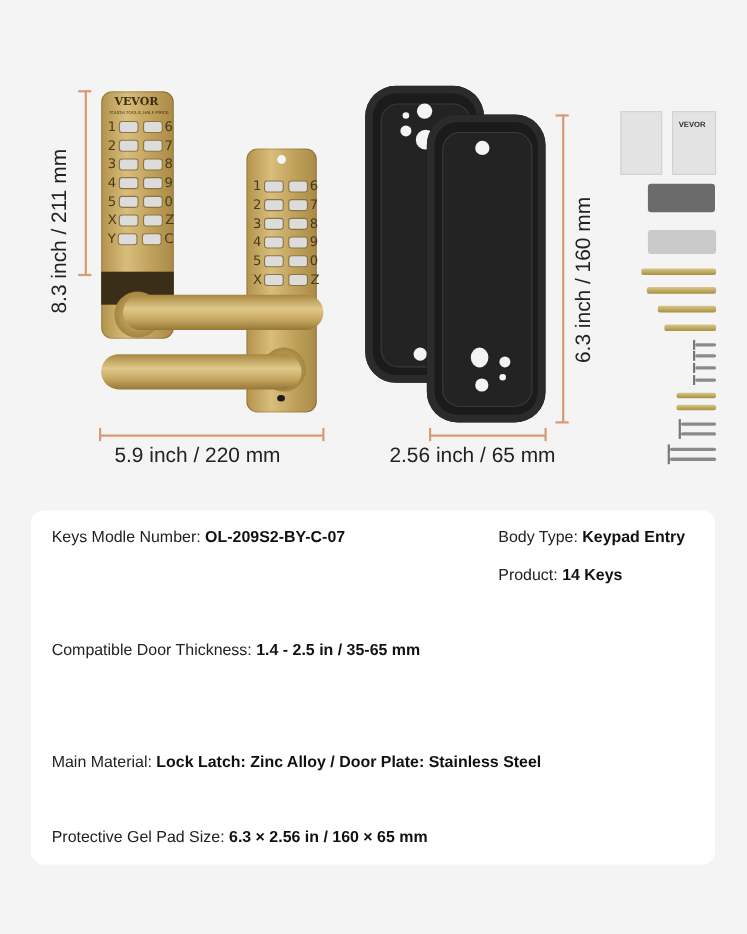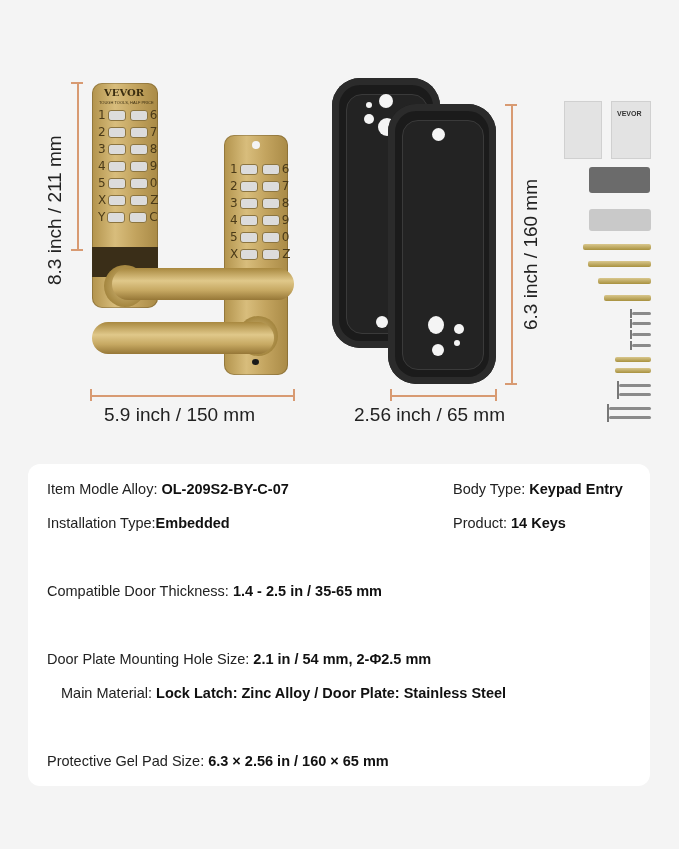--- a/index.html
+++ b/index.html
@@ -49,21 +49,21 @@
 <div>
 
   <div class="vline" style="left:77px;top:82px;height:168px;"></div>
   <div class="tick-h" style="left:71px;top:82px;"></div>
   <div class="tick-h" style="left:71px;top:249px;"></div>
   <div class="abs dim-label rot" style="left:44px;top:285px;">8.3 inch / 211 mm</div>
 
   <div class="hline" style="left:90px;top:395px;width:204px;"></div>
   <div class="tick-v" style="left:90px;top:389px;"></div>
   <div class="tick-v" style="left:293px;top:389px;"></div>
-  <div class="abs dim-label" style="left:104px;top:404px;">5.9  inch / 150 mm</div>
+  <div class="abs dim-label" style="left:104px;top:404px;">5.9  inch / 220 mm</div>
 
   <div class="plate brass" style="left:92px;top:83px;width:66px;height:225px;">
     <div class="abs" style="left:12px;top:4px;font-size:10px;font-weight:bold;color:#3a2d10;font-family:'DejaVu Serif',serif;">VEVOR</div>
     <div class="abs" style="left:7px;top:17px;font-size:4px;color:#3a2d10;">TOUGH TOOLS, HALF PRICE</div>
   </div>
   <div>
     <div class="key-row" style="left:98px;top:108px;">
         <span>1</span>
         <span class="key"></span>
         <span class="key"></span>
@@ -201,22 +201,20 @@
     <div class="acc rod" style="left:615px;top:357px;width:36px;height:5px;"></div>
     <div class="acc rod" style="left:615px;top:368px;width:36px;height:5px;"></div>
     <div class="acc screw" style="left:619px;top:384px;width:32px;"></div>
     <div class="acc screw" style="left:619px;top:393px;width:32px;"></div>
     <div class="acc screw" style="left:609px;top:407px;width:42px;"></div>
     <div class="acc screw" style="left:609px;top:416px;width:42px;"></div>
   </div>
 </div>
 
 <div class="card">
-  <div class="spec" style="left:19px;top:17px;"><span>Item Modle Alloy: </span><b>OL-209S2-BY-C-07</b></div>
-  <div class="spec" style="left:19px;top:51px;"><span>Installation Type:</span><b>Embedded</b></div>
+  <div class="spec" style="left:19px;top:17px;"><span>Keys Modle Number: </span><b>OL-209S2-BY-C-07</b></div>
   <div class="spec" style="left:19px;top:119px;"><span>Compatible Door Thickness: </span><b>1.4 - 2.5 in / 35-65 mm</b></div>
-  <div class="spec" style="left:19px;top:187px;"><span>Door Plate Mounting Hole Size: </span><b>2.1 in / 54 mm, 2-Φ2.5 mm</b></div>
-  <div class="spec" style="left:33px;top:221px;"><span>Main Material: </span><b>Lock Latch: Zinc Alloy / Door Plate: Stainless Steel</b></div>
+  <div class="spec" style="left:19px;top:221px;"><span>Main Material: </span><b>Lock Latch: Zinc Alloy / Door Plate: Stainless Steel</b></div>
   <div class="spec" style="left:19px;top:289px;"><span>Protective Gel Pad Size: </span><b>6.3 × 2.56 in / 160 × 65 mm</b></div>
 
   <div class="spec" style="left:425px;top:17px;"><span>Body Type: </span><b>Keypad Entry</b></div>
   <div class="spec" style="left:425px;top:51px;"><span>Product: </span><b>14 Keys</b></div>
 </div>
 
 </body></html>

